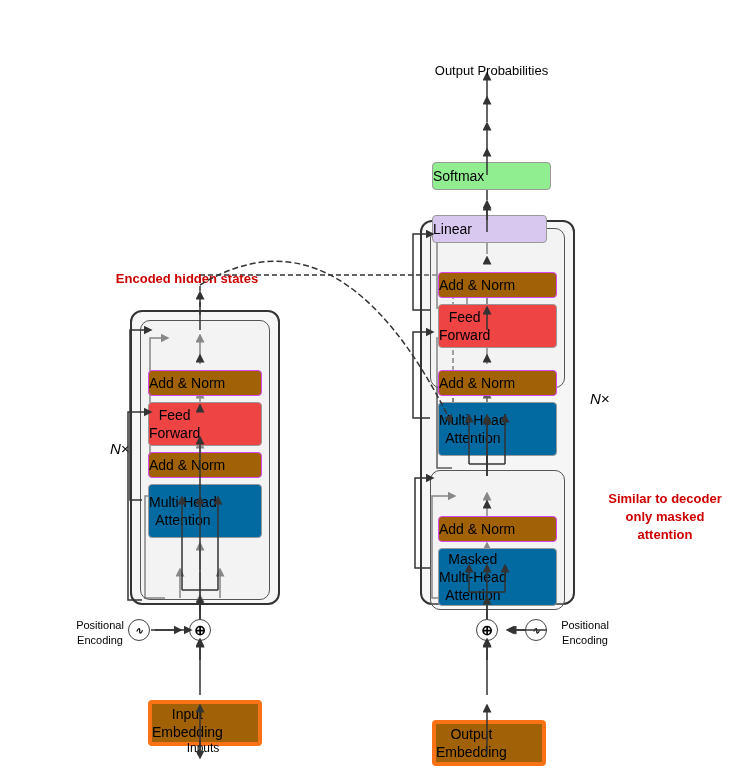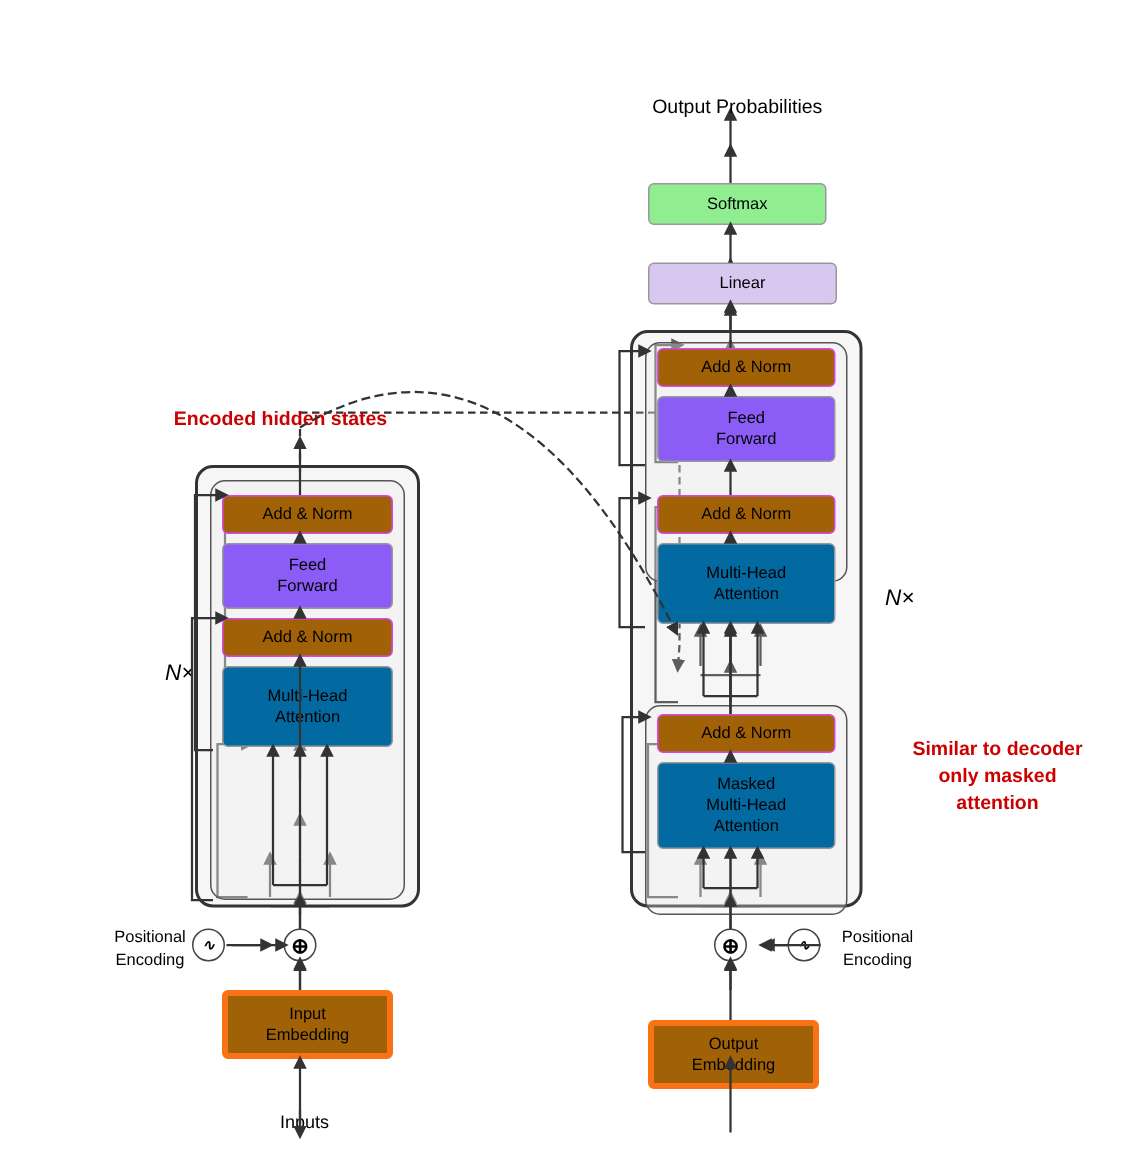--- a/index.html
+++ b/index.html
@@ -19,31 +19,32 @@
       height: 782px;
     }
 
     
     .box {
       position: absolute;
       border-radius: 4px;
       text-align: center;
       display: flex;
       align-items: center;
-      justify-content: center;
-      font-size: 11px;
+      justify-content: flex-start;
+      font-size: 14px;
       line-height: 1.3;
+      margin-top: 40px;
     }
 
     
     .box-pink { background: #a16207; border: 4px solid #f97316; }
     
     .box-yellow { background: #a16207; border: 1px solid #d946ef; }
     
-    .box-blue { background: #8b5cf6; border: 1px solid #999; }
+    .box-blue { background: #ef4444; border: 1px solid #999; }
     
     .box-peach { background: #0369a1; border: 1px solid #999; }
     
     .box-green { background: #90ee90; border: 1px solid #999; }
     
     .box-lavender { background: #d8c8f0; border: 1px solid #999; }
 
     
     .container {
       position: absolute;
@@ -294,21 +295,21 @@
   </div>
 
 
   <div class="label-red" style="left:600px; top:490px; width:130px;">
     <span>Similar to
 decoder only
 masked
 attention</span>
   </div>
 
-  <div class="box box-lavender" style="left:432px; top:175px; width:126px; height:28px;">
+  <div class="box box-lavender" style="left:432px; top:175px; width:115px; height:28px;">
     <span>Linear</span>
   </div>
 
   <div class="box box-green" style="left:432px; top:122px; width:119px; height:28px;">
     <span>Softmax</span>
   </div>
 
   <div class="label-text" style="left:432px; top:62px; width:119px; font-size:13px;">
     <span>Output
 Probabilities</span>

